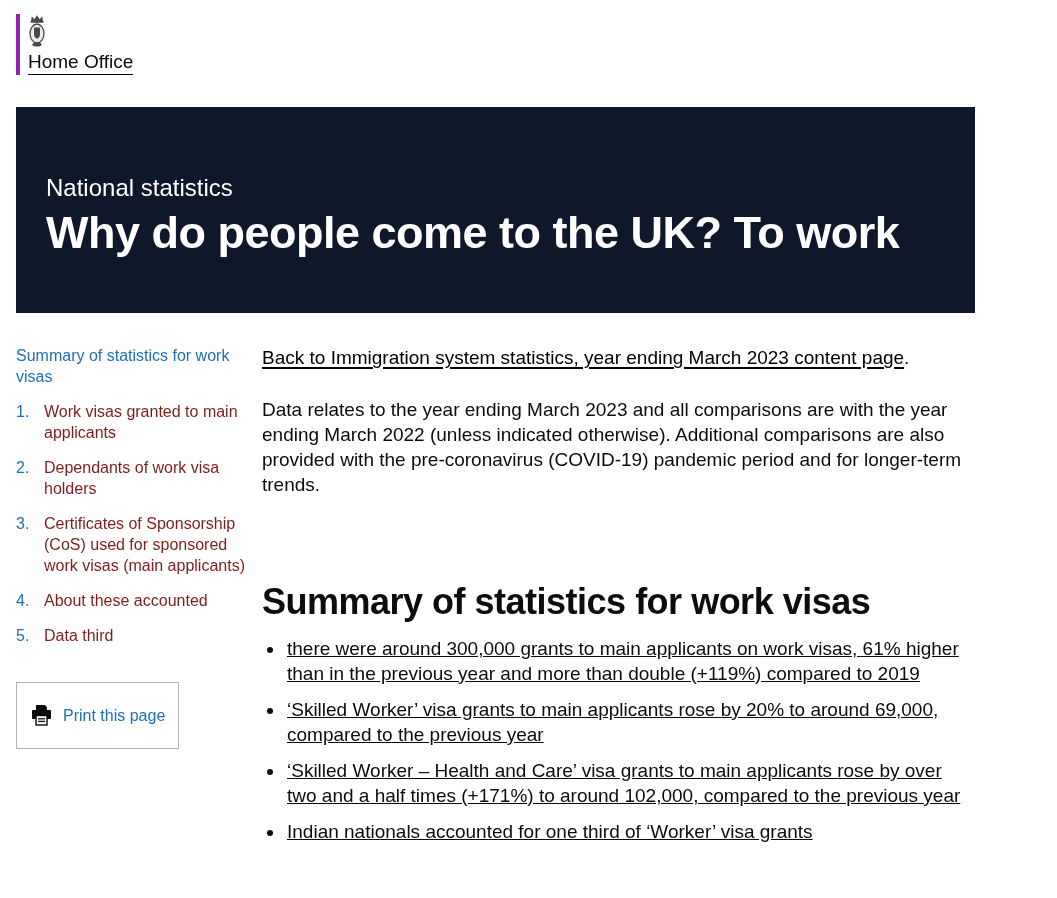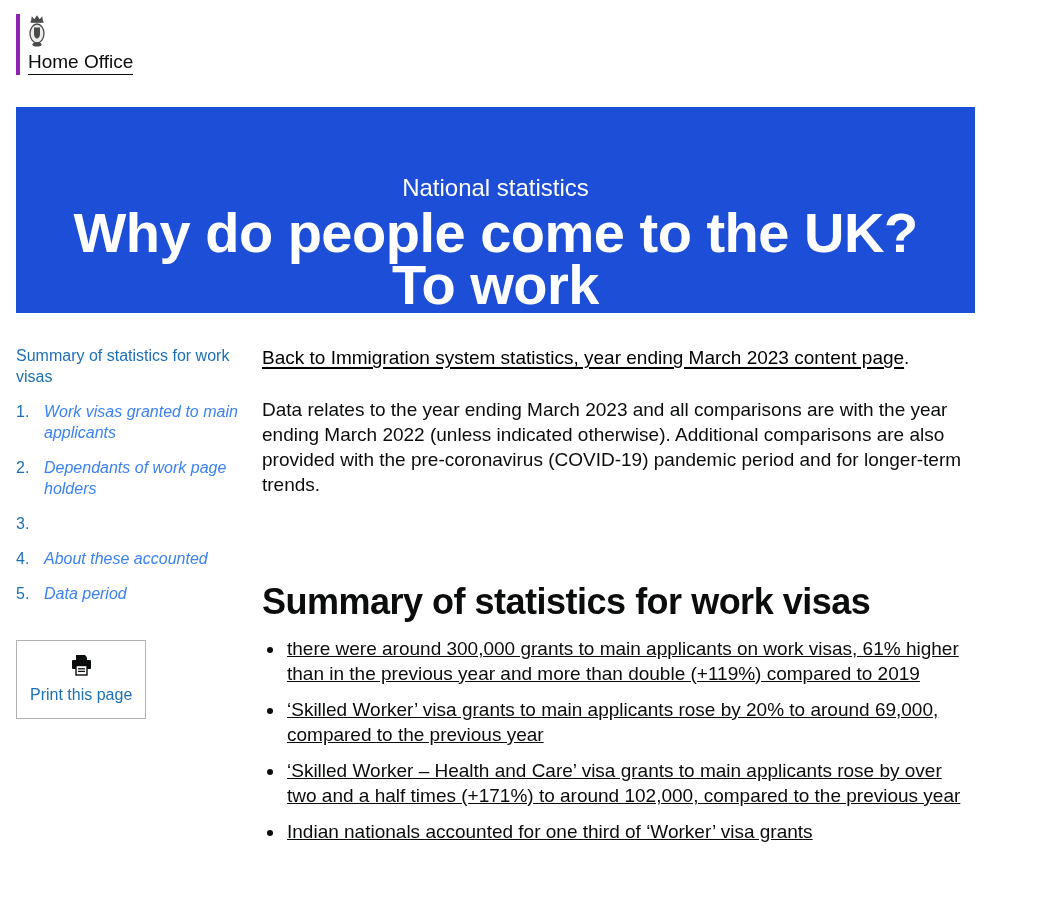--- a/index.html
+++ b/index.html
@@ -26,28 +26,27 @@
     border-bottom: 1px solid #0b0c0c;
     padding-bottom: 1px;
     cursor: pointer;
   }
 
   
   .hero-banner {
     position: absolute;
     left: 16px; top: 107px;
     width: 959px; height: 206px;
-    background: #1d4ed8;
+    background: #0f172a;
     color: #fff;
     padding: 66px 30px 0 30px;
-    text-align: center;
   }
   .hero-kicker { font-size: 24px; font-weight: 400; line-height: 30px; }
   .hero-title {
-    font-size: 56px;
+    font-size: 45px;
     font-weight: 700;
     line-height: 52px;
     letter-spacing: -0.5px;
     margin: 4px 0 4px 0;
   }
   .hero-published { font-size: 16px; font-weight: 700; line-height: 20px; }
 
   
   .content {
     position: absolute;
@@ -63,32 +62,31 @@
   .toc-summary {
     display: block;
     color: #1d70b8;
     text-decoration: none;
     margin-bottom: 14px;
     cursor: pointer;
   }
   ol.toc { list-style: none; margin: 0; padding: 0; }
   ol.toc li { display: flex; margin-bottom: 14px; }
   .toc-num { width: 28px; flex: none; color: #1d70b8; }
-  .toc-link { color: #3b82f6; text-decoration: none; cursor: pointer; font-style: italic; }
+  .toc-link { color: #7f1d1d; text-decoration: none; cursor: pointer; }
   .print-btn {
     margin-top: 22px;
     display: inline-flex;
     align-items: center;
     gap: 10px;
     border: 1px solid #b1b4b6;
     background: #fff;
-    padding: 14px 13px;
+    padding: 22px 13px;
     cursor: pointer;
     font-family: "Liberation Sans", sans-serif;
-    flex-direction: column;
   }
   .print-label { color: #1d70b8; font-size: 16px; }
 
   
   .main { flex: 1; font-size: 19px; line-height: 25px; }
   .back-link {
     color: #000000;
     text-decoration: underline;
     text-decoration-thickness: 2px;
     text-underline-offset: 3px;
@@ -138,35 +136,36 @@
 
       <ol class="toc">
 
           <li>
             <span class="toc-num">1.</span>
             <a class="toc-link">Work visas granted to main applicants</a>
           </li>
 
           <li>
             <span class="toc-num">2.</span>
-            <a class="toc-link">Dependants of work page holders</a>
+            <a class="toc-link">Dependants of work visa holders</a>
           </li>
 
           <li>
             <span class="toc-num">3.</span>
+            <a class="toc-link">Certificates of Sponsorship (CoS) used for sponsored work visas (main applicants)</a>
           </li>
 
           <li>
             <span class="toc-num">4.</span>
             <a class="toc-link">About these accounted</a>
           </li>
 
           <li>
             <span class="toc-num">5.</span>
-            <a class="toc-link">Data period</a>
+            <a class="toc-link">Data third</a>
           </li>
         </ol>
 
       <button class="print-btn">
         <svg width="23" height="21" viewBox="0 0 23 21">
           <path d="M6 0 h9 l2 2.2 v3 h-11 Z" fill="#0b0c0c"></path>
           <rect x="2" y="5" width="19" height="9" rx="1" fill="#0b0c0c"></rect>
           <rect x="6" y="10.5" width="11" height="9.5" fill="#ffffff" stroke="#0b0c0c" stroke-width="1.4"></rect>
           <line x1="8" y1="13.8" x2="15" y2="13.8" stroke="#0b0c0c" stroke-width="1.3"></line>
           <line x1="8" y1="16.4" x2="15" y2="16.4" stroke="#0b0c0c" stroke-width="1.3"></line>

